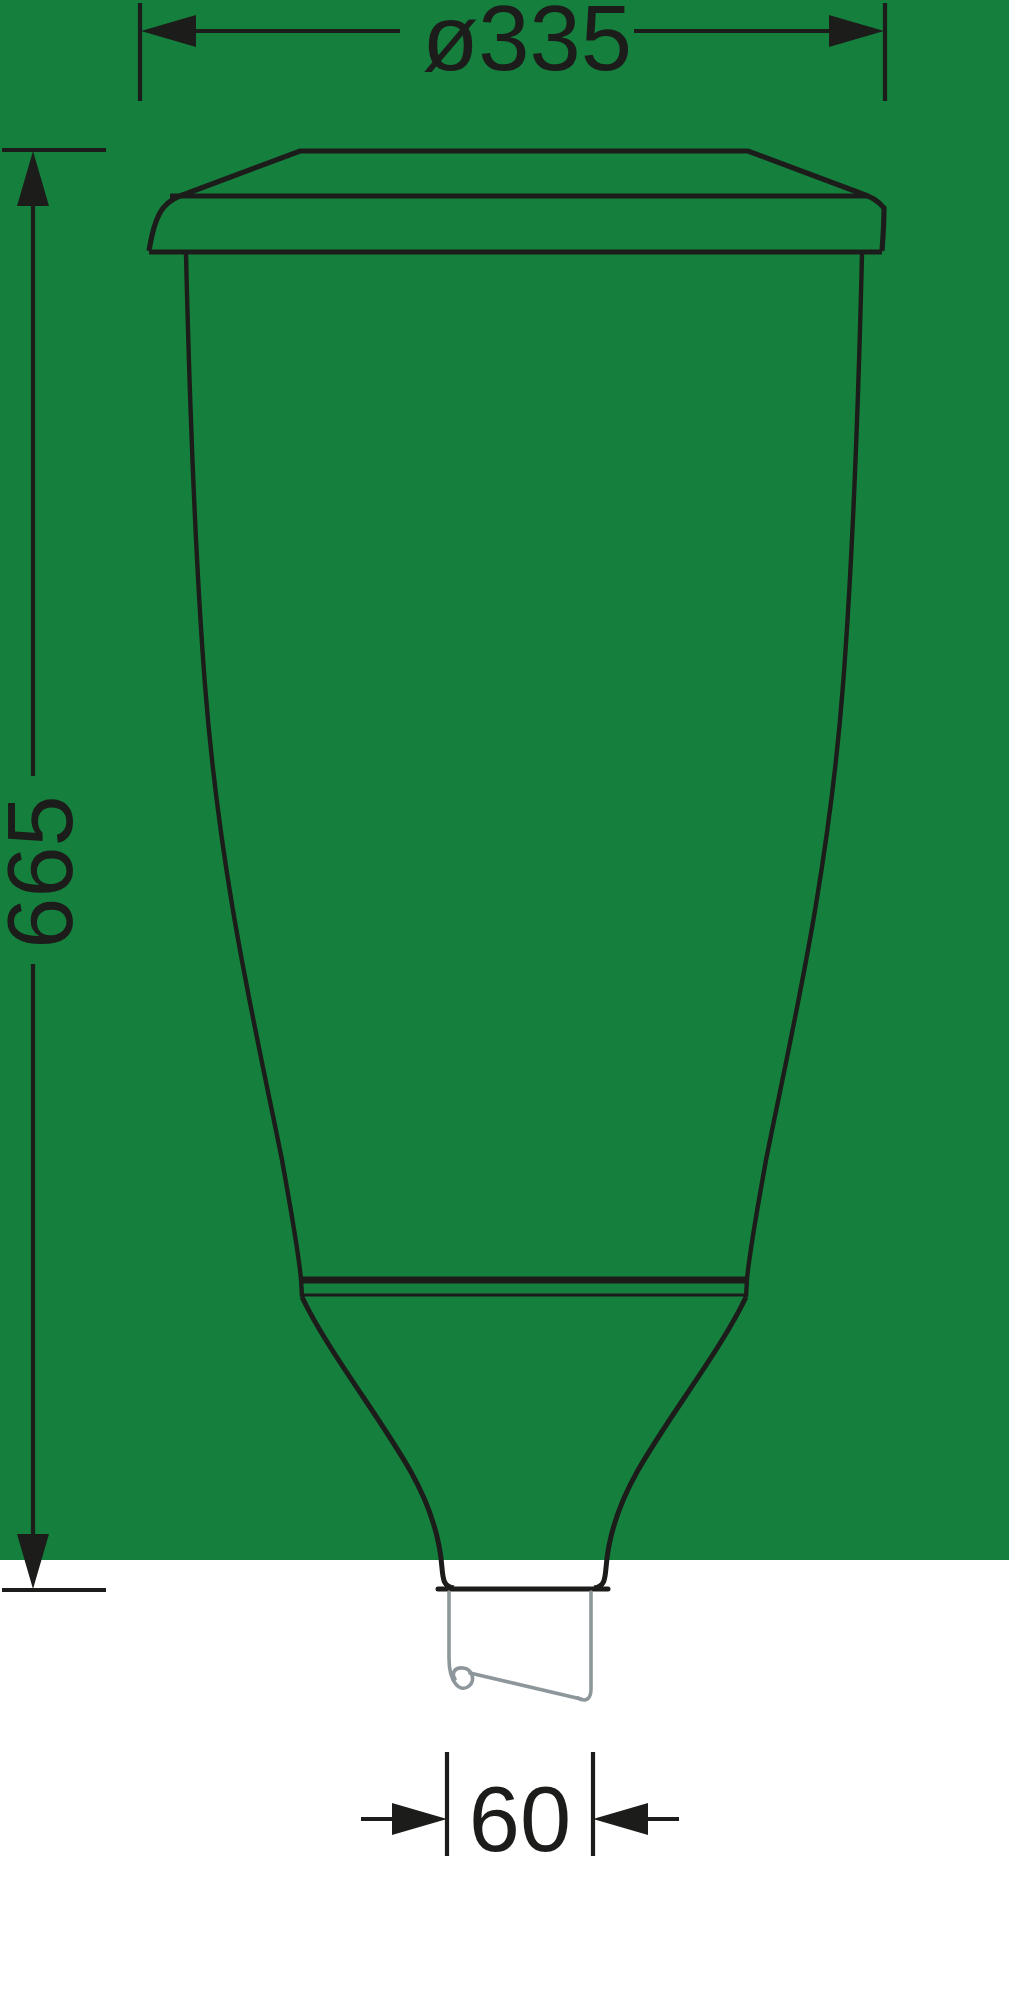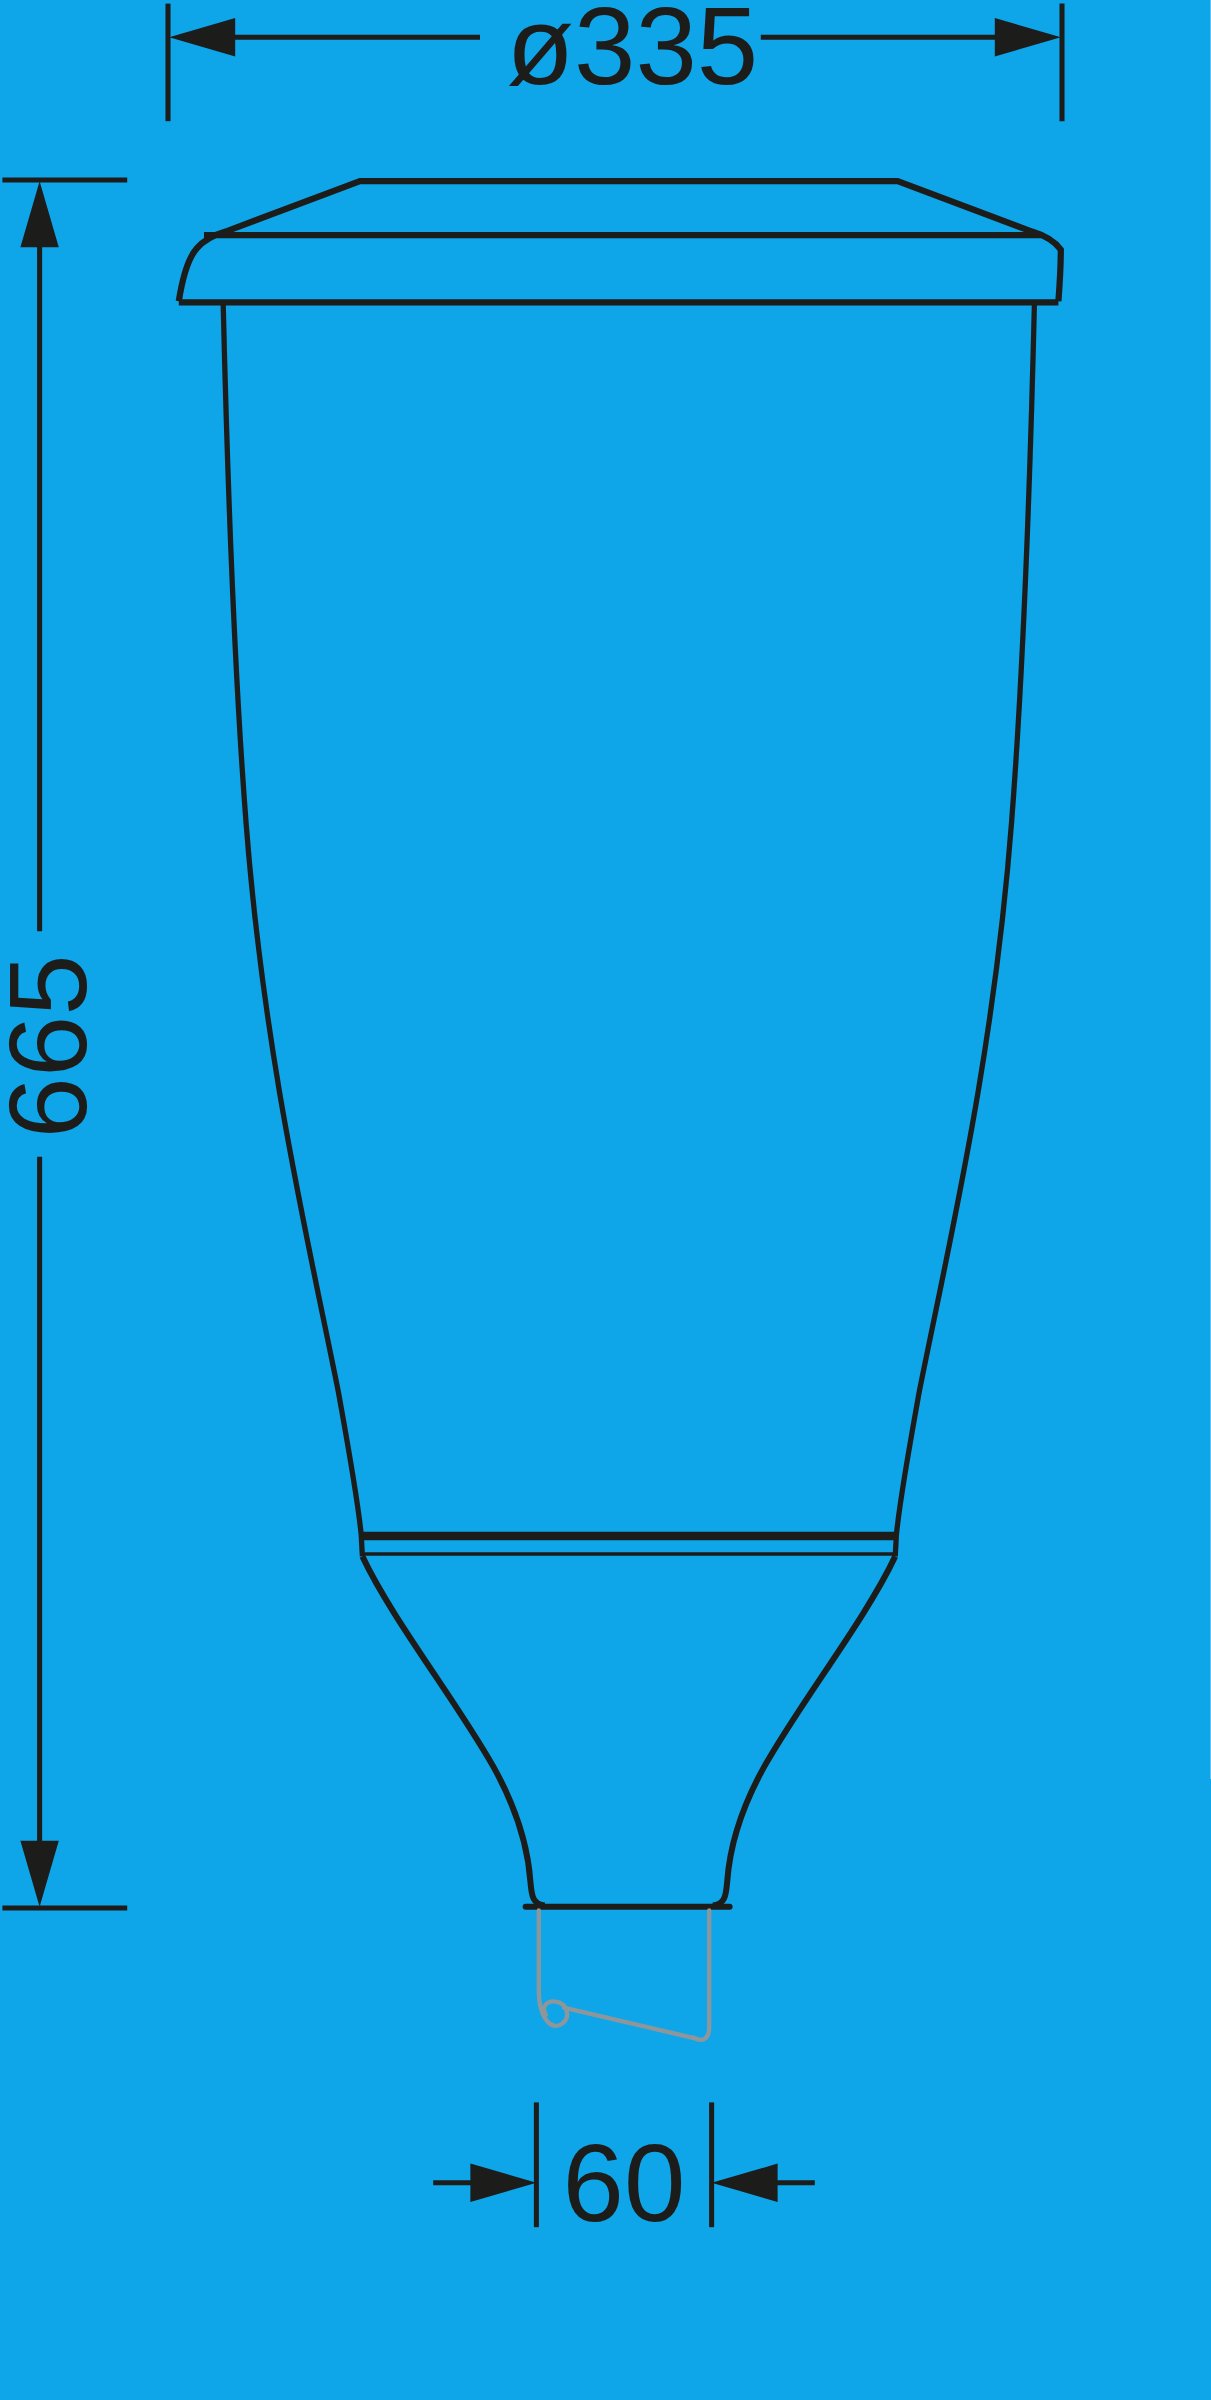--- a/index.html
+++ b/index.html
@@ -6,22 +6,22 @@
     margin: 0;
     padding: 0;
     background: #ffffff;
     width: 1009px;
     height: 2000px;
     overflow: hidden;
   }
   .stage {
     position: relative;
     width: 1009px;
-    height: 2000px;
-    background: #0ea5e9;
+    height: 1560px;
+    background: #15803d;
   }
   svg {
     display: block;
     width: 1009px;
     height: 2000px;
   }
   text.dim-label {
     font-family: "Liberation Sans", "DejaVu Sans", sans-serif;
     font-size: 92px;
     font-weight: 400;

